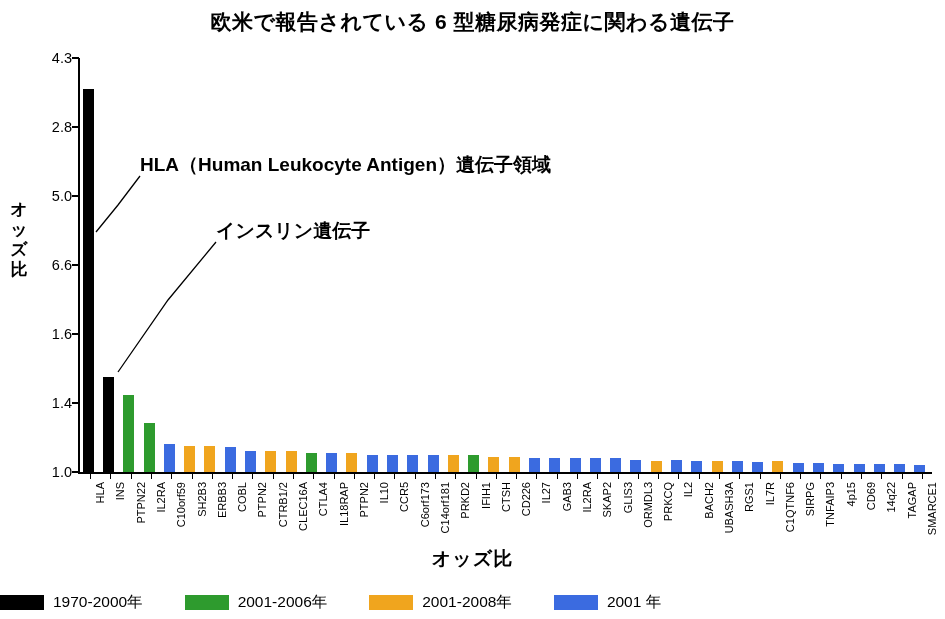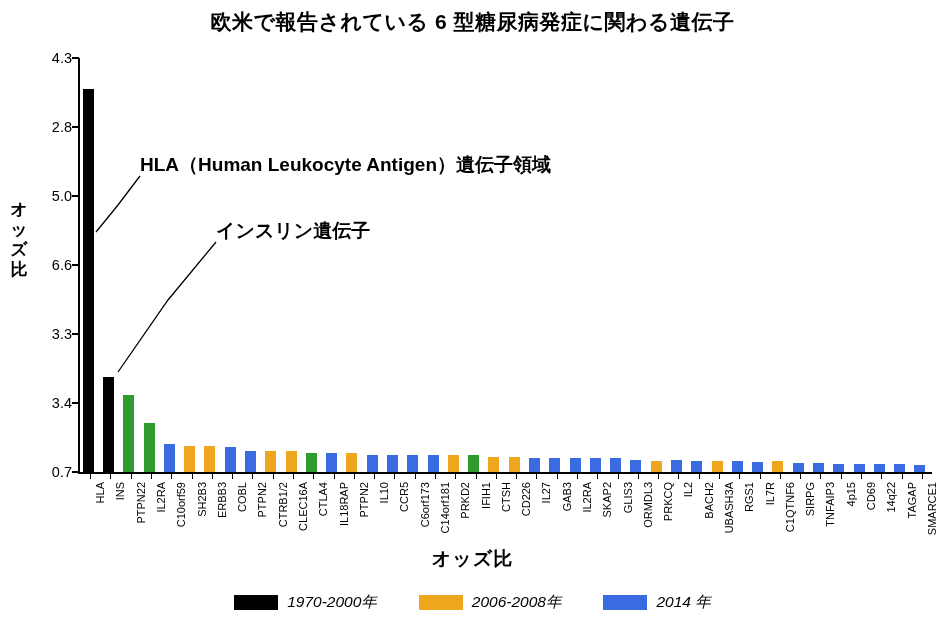--- a/index.html
+++ b/index.html
@@ -132,24 +132,22 @@
     stroke-width: 1.3;
     fill: none;
   }
   
   #legend {
     position: absolute;
     left: 0;
     top: 592px;
     width: 945px;
     display: flex;
-    justify-content: center;
     align-items: center;
     gap: 42px;
-    font-style: italic;
   }
   .legend-item {
     display: flex;
     align-items: center;
     gap: 9px;
   }
   .legend-swatch {
     width: 44px;
     height: 15px;
     display: block;
@@ -160,23 +158,23 @@
 </style>
 </head>
 <body>
 
 <div id="chart-title">欧米で報告されている 6 型糖尿病発症に関わる遺伝子</div>
 
 <div id="y-axis-title">オッズ比</div>
 <div id="x-axis-title">オッズ比</div>
 
 <div id="y-ticks">
-    <div class="y-tick-label" style="top: 472px;">0.7</div>
-    <div class="y-tick-label" style="top: 403px;">3.4</div>
-    <div class="y-tick-label" style="top: 334px;">3.3</div>
+    <div class="y-tick-label" style="top: 472px;">1.0</div>
+    <div class="y-tick-label" style="top: 403px;">1.4</div>
+    <div class="y-tick-label" style="top: 334px;">1.6</div>
     <div class="y-tick-label" style="top: 265px;">6.6</div>
     <div class="y-tick-label" style="top: 196px;">5.0</div>
     <div class="y-tick-label" style="top: 127px;">2.8</div>
     <div class="y-tick-label" style="top: 58px;">4.3</div>
   </div>
 <div id="y-tick-marks">
     <div class="y-tick-mark" style="top: 471px;"></div>
     <div class="y-tick-mark" style="top: 402px;"></div>
     <div class="y-tick-mark" style="top: 333px;"></div>
     <div class="y-tick-mark" style="top: 264px;"></div>
@@ -326,20 +324,24 @@
 
 <div class="annot-text" id="annot-hla">HLA（Human Leukocyte Antigen）遺伝子領域</div>
 <div class="annot-text" id="annot-ins">インスリン遺伝子</div>
 
 <div id="legend">
     <div class="legend-item">
       <span class="legend-swatch" style="background: rgb(0, 0, 0);"></span>
       <span class="legend-label">1970-2000年</span>
     </div>
     <div class="legend-item">
+      <span class="legend-swatch" style="background: rgb(46, 155, 46);"></span>
+      <span class="legend-label">2001-2006年</span>
+    </div>
+    <div class="legend-item">
       <span class="legend-swatch" style="background: rgb(240, 165, 30);"></span>
-      <span class="legend-label">2006-2008年</span>
+      <span class="legend-label">2001-2008年</span>
     </div>
     <div class="legend-item">
       <span class="legend-swatch" style="background: rgb(59, 107, 224);"></span>
-      <span class="legend-label">2014 年</span>
+      <span class="legend-label">2001 年</span>
     </div>
   </div>
 
 </body></html>

